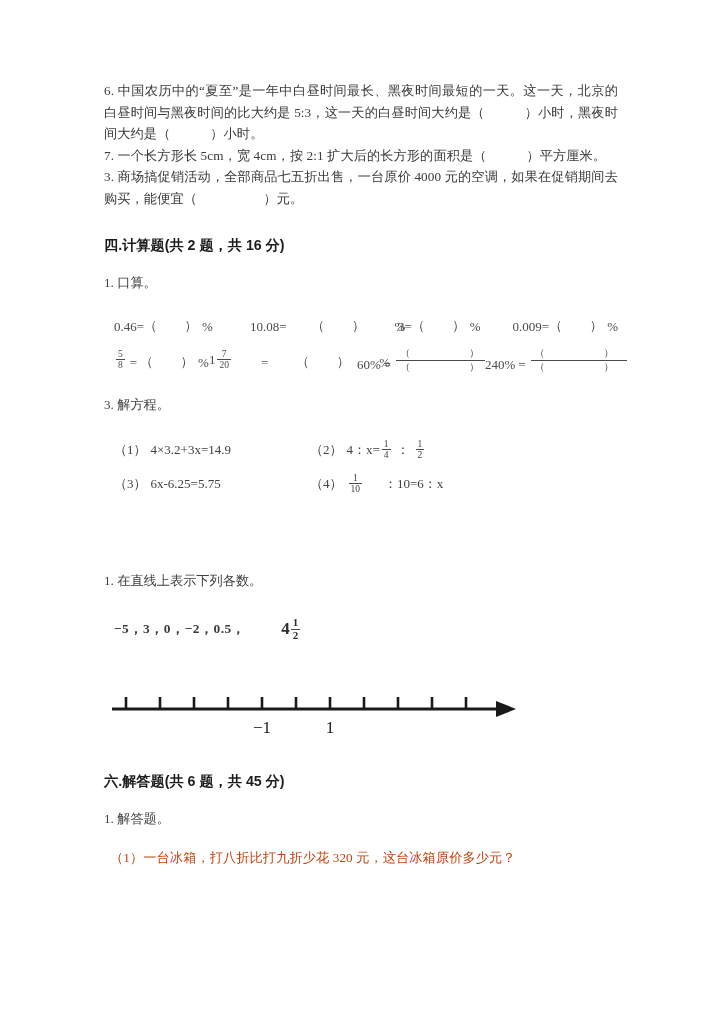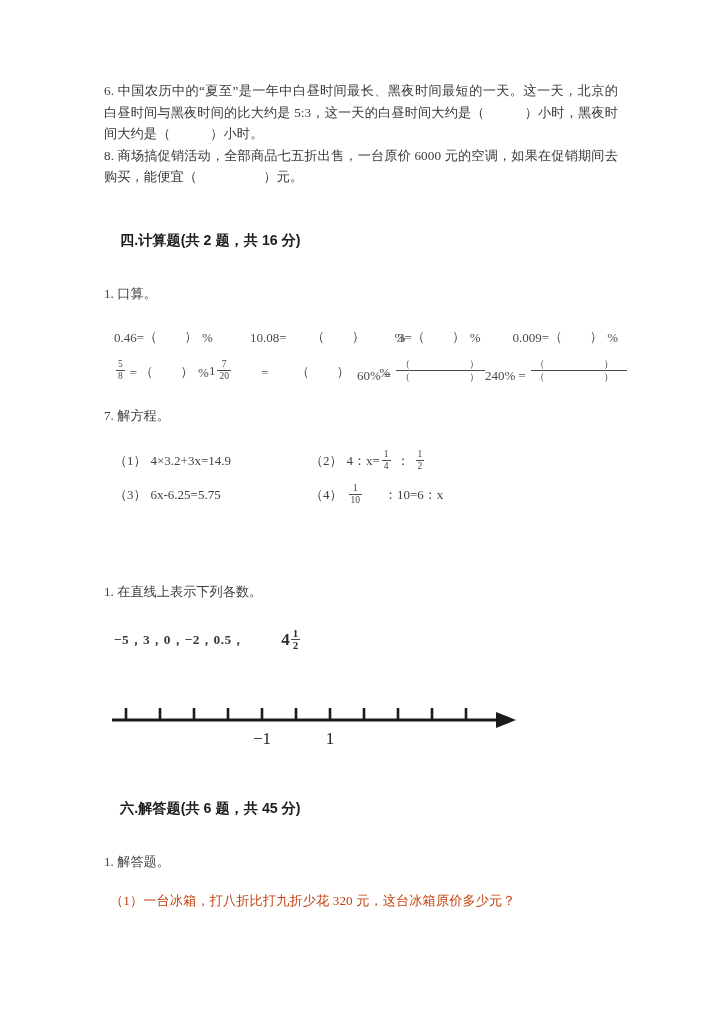--- a/index.html
+++ b/index.html
@@ -36,21 +36,21 @@
     text-align: justify;
     color: #3a3a3a;
     margin: 0;
     letter-spacing: 0.1px;
   }
   .section-head {
     font-weight: bold;
     font-size: 14.2px;
     line-height: 20px;
     color: #1c1c1c;
-    margin: 16px;
+    margin: 0;
     font-family: "Liberation Sans", "DejaVu Sans", sans-serif;
   }
   .sub-head {
     font-size: 13.2px;
     line-height: 20px;
     color: #404040;
     margin: 0;
   }
   .blank-paren {
     letter-spacing: 0.5px;
@@ -185,21 +185,24 @@
 </head>
 <body>
 
 <div class="page">
   <div class="content">
 
     <div>
       <p class="para">6. 中国农历中的“夏至”是一年中白昼时间最长、黑夜时间最短的一天。这一天，北京的白昼时间与黑夜时间的比大约是 5:3，这一天的白昼时间大约是（　　　）小时，黑夜时间大约是（　　　）小时。</p>
     </div>
     <div>
-      <p class="para">8. 商场搞促销活动，全部商品七五折出售，一台原价 6000 元的空调，如果在促销期间去购买，能便宜（　　　　　）元。</p>
+      <p class="para">7. 一个长方形长 5cm，宽 4cm，按 2:1 扩大后的长方形的面积是（　　　）平方厘米。</p>
+    </div>
+    <div>
+      <p class="para">3. 商场搞促销活动，全部商品七五折出售，一台原价 4000 元的空调，如果在促销期间去购买，能便宜（　　　　　）元。</p>
     </div>
 
     <div class="gap-l"></div>
 
     <p class="section-head">四.计算题(共 2 题，共 16 分)</p>
 
     <div class="gap-m"></div>
 
     <p class="sub-head">1. 口算。</p>
 
@@ -269,21 +272,21 @@
             <span class="num">（　　）</span>
             <span class="den">（　　）</span>
           </span>
         </span>
 
       </div>
     </div>
 
     <div class="gap-m"></div>
 
-    <p class="sub-head">7. 解方程。</p>
+    <p class="sub-head">3. 解方程。</p>
 
     <div class="eq-block">
 
       <div class="eq-row">
         <span class="eq-item left">
           <span class="eq-label">（1）</span>
           <span>4×3.2+3x=14.9</span>
         </span>
         <span class="eq-item">
           <span class="eq-label">（2）</span>

